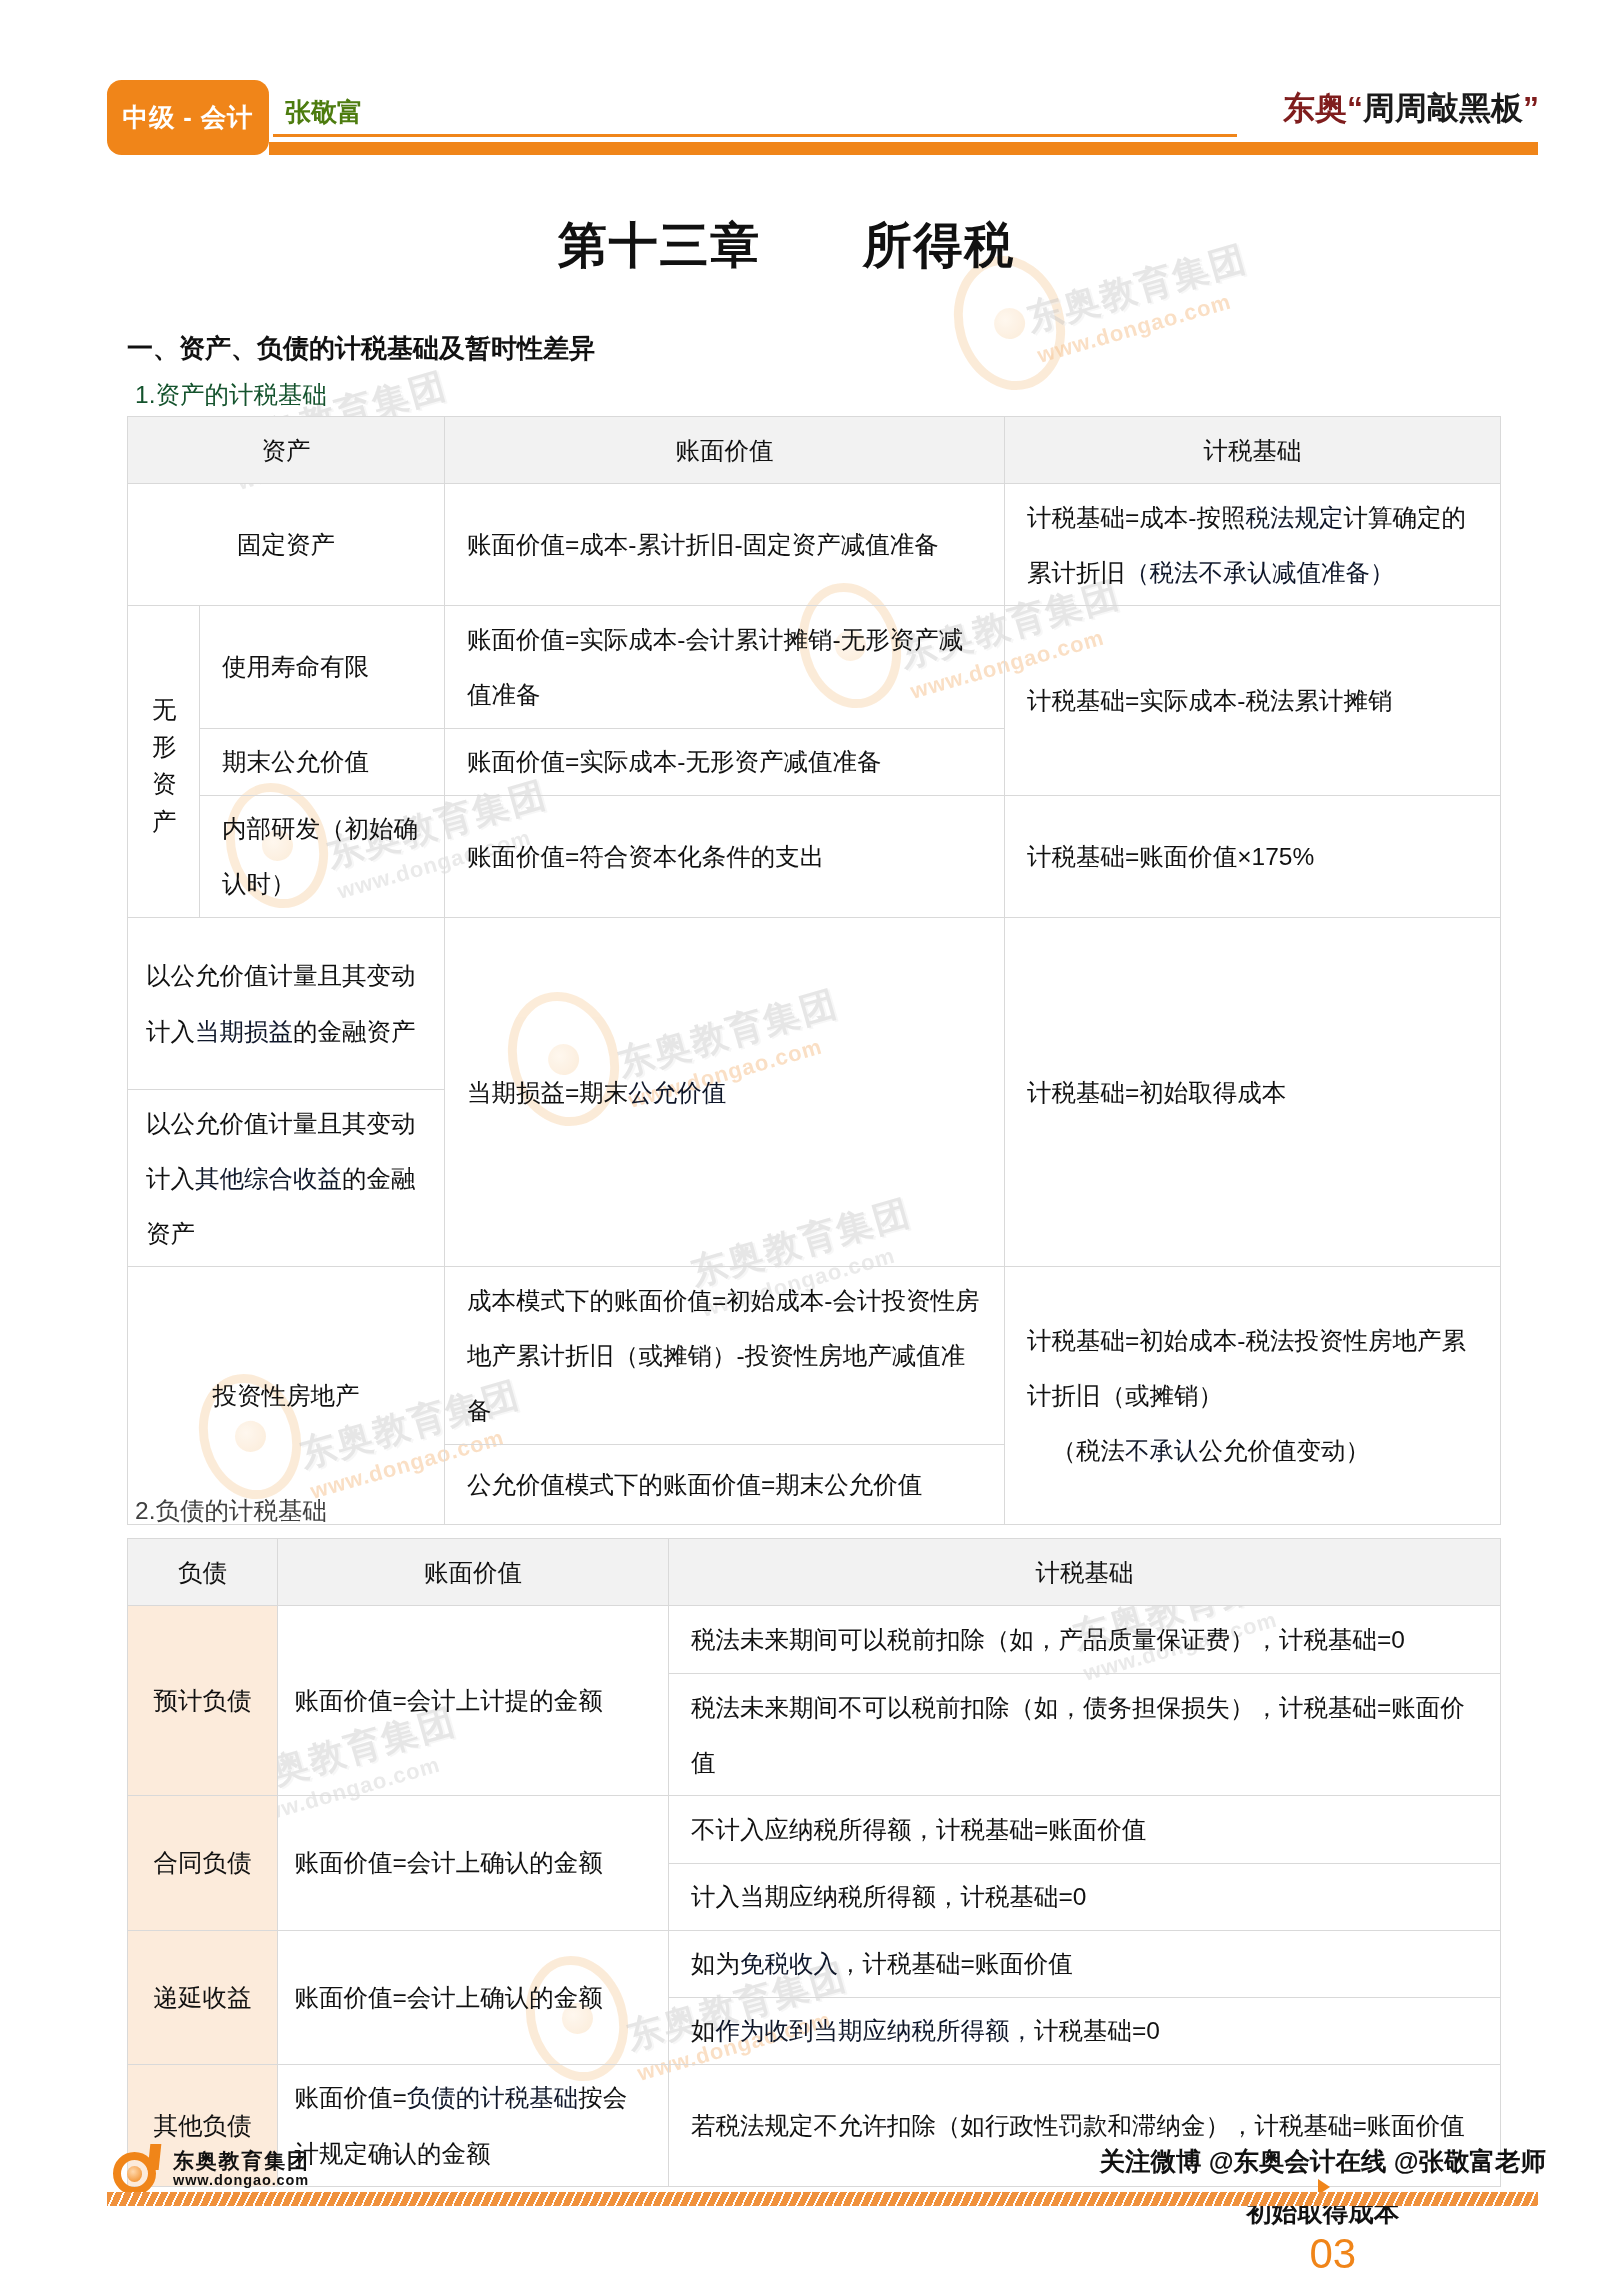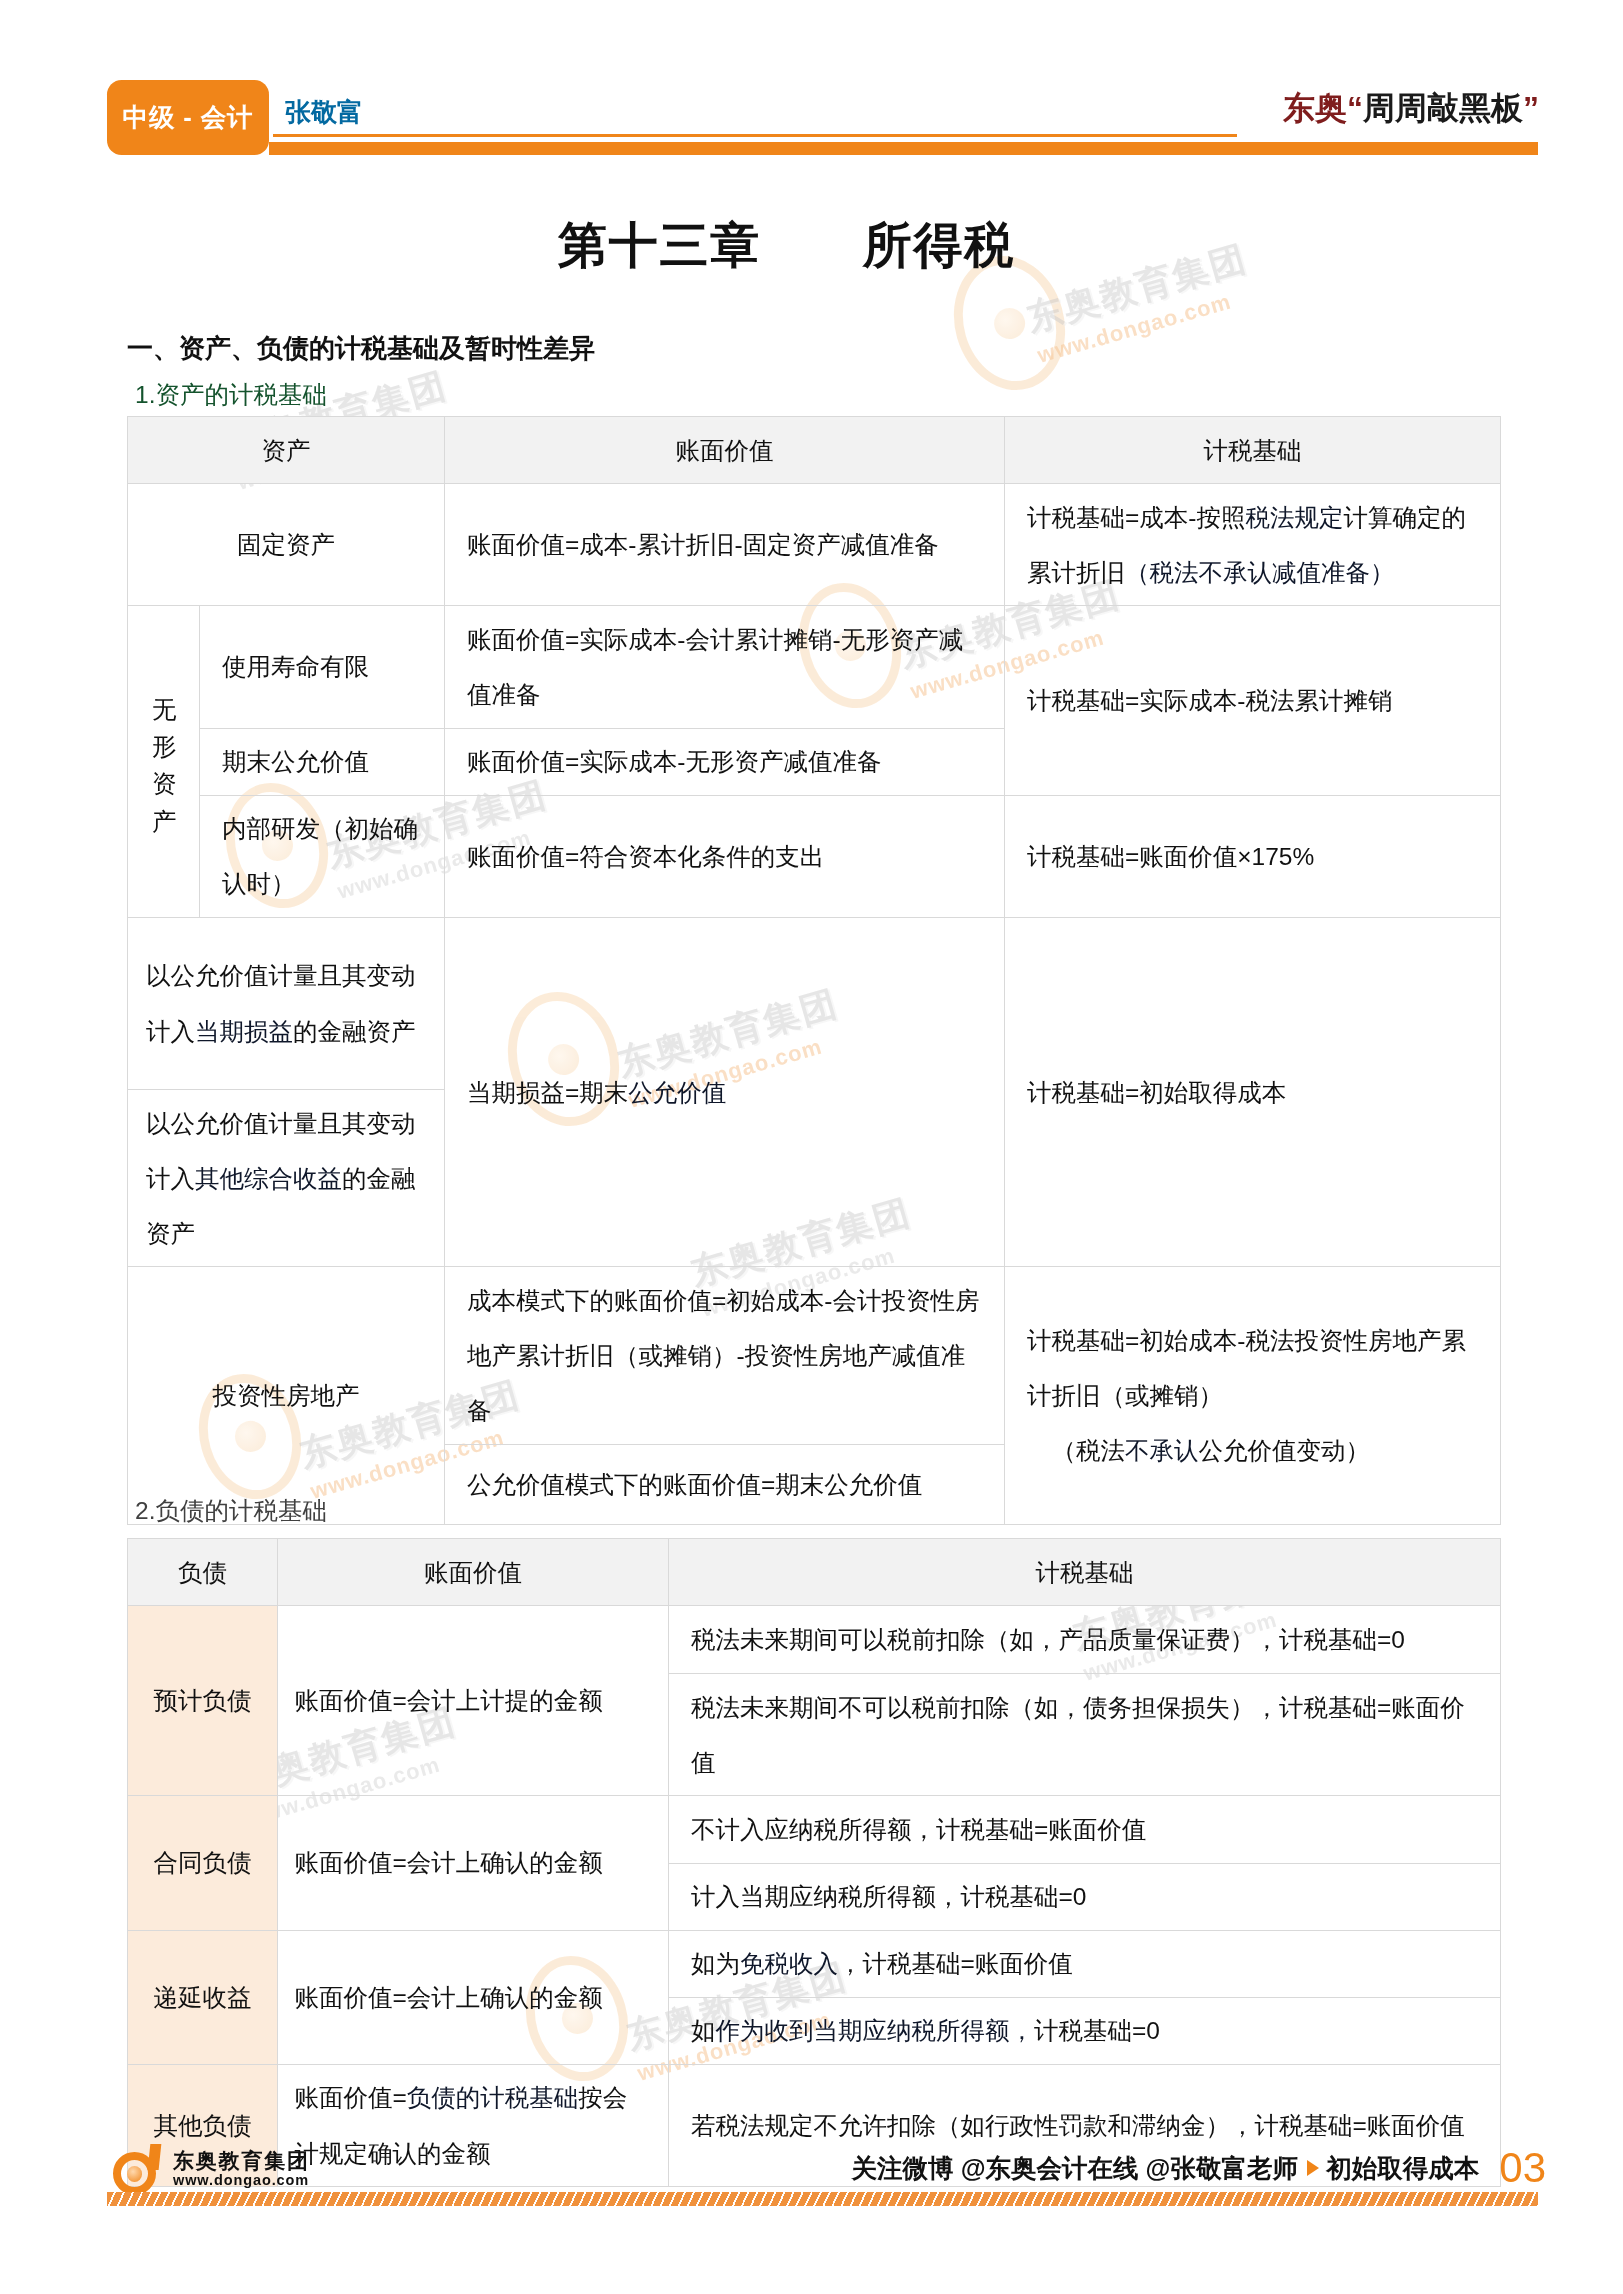--- a/index.html
+++ b/index.html
@@ -11,21 +11,21 @@
   .wm { position:absolute; transform:rotate(-16deg); z-index:0; pointer-events:none; }
   .wm .wm-brand { display:block; font-size:36px; font-weight:bold; color:#c9c9c9; opacity:.45; text-shadow:1.8px 1.8px 0 #eeeeee; letter-spacing:1.8px; }
   .wm .wm-url { display:block; font-size:22px; font-weight:bold; color:#d9d9d9; opacity:.55; letter-spacing:0.9px; }
   .wm .wm-url.orange { color:#f6c696; }
   .wm-ring { position:absolute; border:9px solid #f9dcba; border-radius:50%; opacity:.55; z-index:0; transform:rotate(-16deg); pointer-events:none; }
   .wm-ring .wm-dot { position:absolute; left:50%; top:50%; width:31px; height:31px; margin:-15.5px 0 0 -15.5px; border-radius:50%; background:radial-gradient(circle at 40% 35%, #fff2e2, #f9dcba); }
 
   
   .hdr-box { position:absolute; left:107px; top:80px; width:162px; height:75px; background:#f08519; border-radius:14.5px; display:flex; align-items:center; justify-content:center; z-index:3; }
   .hdr-box span { color:#fff; font-size:25.5px; font-weight:bold; letter-spacing:0.9px; }
-  .hdr-name { position:absolute; left:285px; top:95px; font-size:26px; font-weight:600; color:#0369a1; z-index:3; }
+  .hdr-name { position:absolute; left:285px; top:95px; font-size:26px; font-weight:600; color:#4d7c0f; z-index:3; }
   .hdr-right { position:absolute; right:85px; top:87px; font-size:32px; font-weight:bold; z-index:3; white-space:nowrap; }
   .hdr-right .orange { color:#7f1d1d; }
   .hdr-right .dark { color:#1a1a1a; }
   .hdr-line-thin { position:absolute; left:273px; top:134px; width:964px; height:2.7px; background:#f08519; z-index:2; }
   .hdr-bar { position:absolute; left:269px; top:142px; width:1269px; height:12.7px; background:#f08519; z-index:2; }
 
   
   .doc-title { position:absolute; left:0; top:213px; width:1624px; text-align:center; font-size:49px; font-weight:bold; color:#111; letter-spacing:1.8px; z-index:2; transform:translateX(-25.5px); }
   .sec-head { position:absolute; left:127px; top:331px; font-size:26px; font-weight:bold; color:#111; z-index:2; }
   .sub-head1 { position:absolute; left:135px; top:378px; font-size:24.5px; color:#14532d; z-index:2; }
@@ -44,21 +44,21 @@
   td.vtd { text-align:center; padding:5.5px 0; }
 
   
   .footer-logo { position:absolute; left:113px; top:2144px; display:flex; align-items:center; z-index:3; }
   .logo-mark { position:relative; width:51px; height:51px; margin-right:9px; }
   .logo-ring { position:absolute; left:0; top:8.2px; width:43px; height:43px; border:8.2px solid #f08519; border-radius:50%; }
   .logo-asc { position:absolute; left:36px; top:0; width:11px; height:25.5px; background:#f08519; transform:skewX(-6deg); }
   .logo-dot { position:absolute; left:13.6px; top:22px; width:15.5px; height:15.5px; border-radius:50%; background:radial-gradient(circle at 40% 35%, #ffd9ae, #f08519); }
   .logo-text-brand { font-size:21px; font-weight:bold; color:#111; letter-spacing:1.8px; line-height:1.1; }
   .logo-text-url { font-size:14.5px; font-weight:bold; color:#111; letter-spacing:0.9px; line-height:1.2; }
-  .footer-right { position:absolute; right:78px; top:2144px; display:flex; align-items:center; z-index:3; }
+  .footer-right { position:absolute; right:78px; top:2144px; display:flex; align-items:center; z-index:3;flex-direction:column; }
   .footer-note { font-size:25.5px; font-weight:bold; color:#111; white-space:nowrap; }
   .arrow-icon { display:inline-block; width:0; height:0; border-left:12.7px solid #f08519; border-top:8.2px solid transparent; border-bottom:8.2px solid transparent; margin:0 7.3px 0 9px; }
   .page-no { font-size:42px; color:#f08519; margin-left:20px; font-weight:normal; }
   .hatch-bar { position:absolute; left:107px; top:2192px; width:1431px; height:13.6px; z-index:3;
     background:repeating-linear-gradient(115deg, #f0913c 0px, #f0913c 6.4px, #ffffff 6.4px, #ffffff 8.2px); }
 </style>
 </head>
 <body>
 
 <div class="page">

